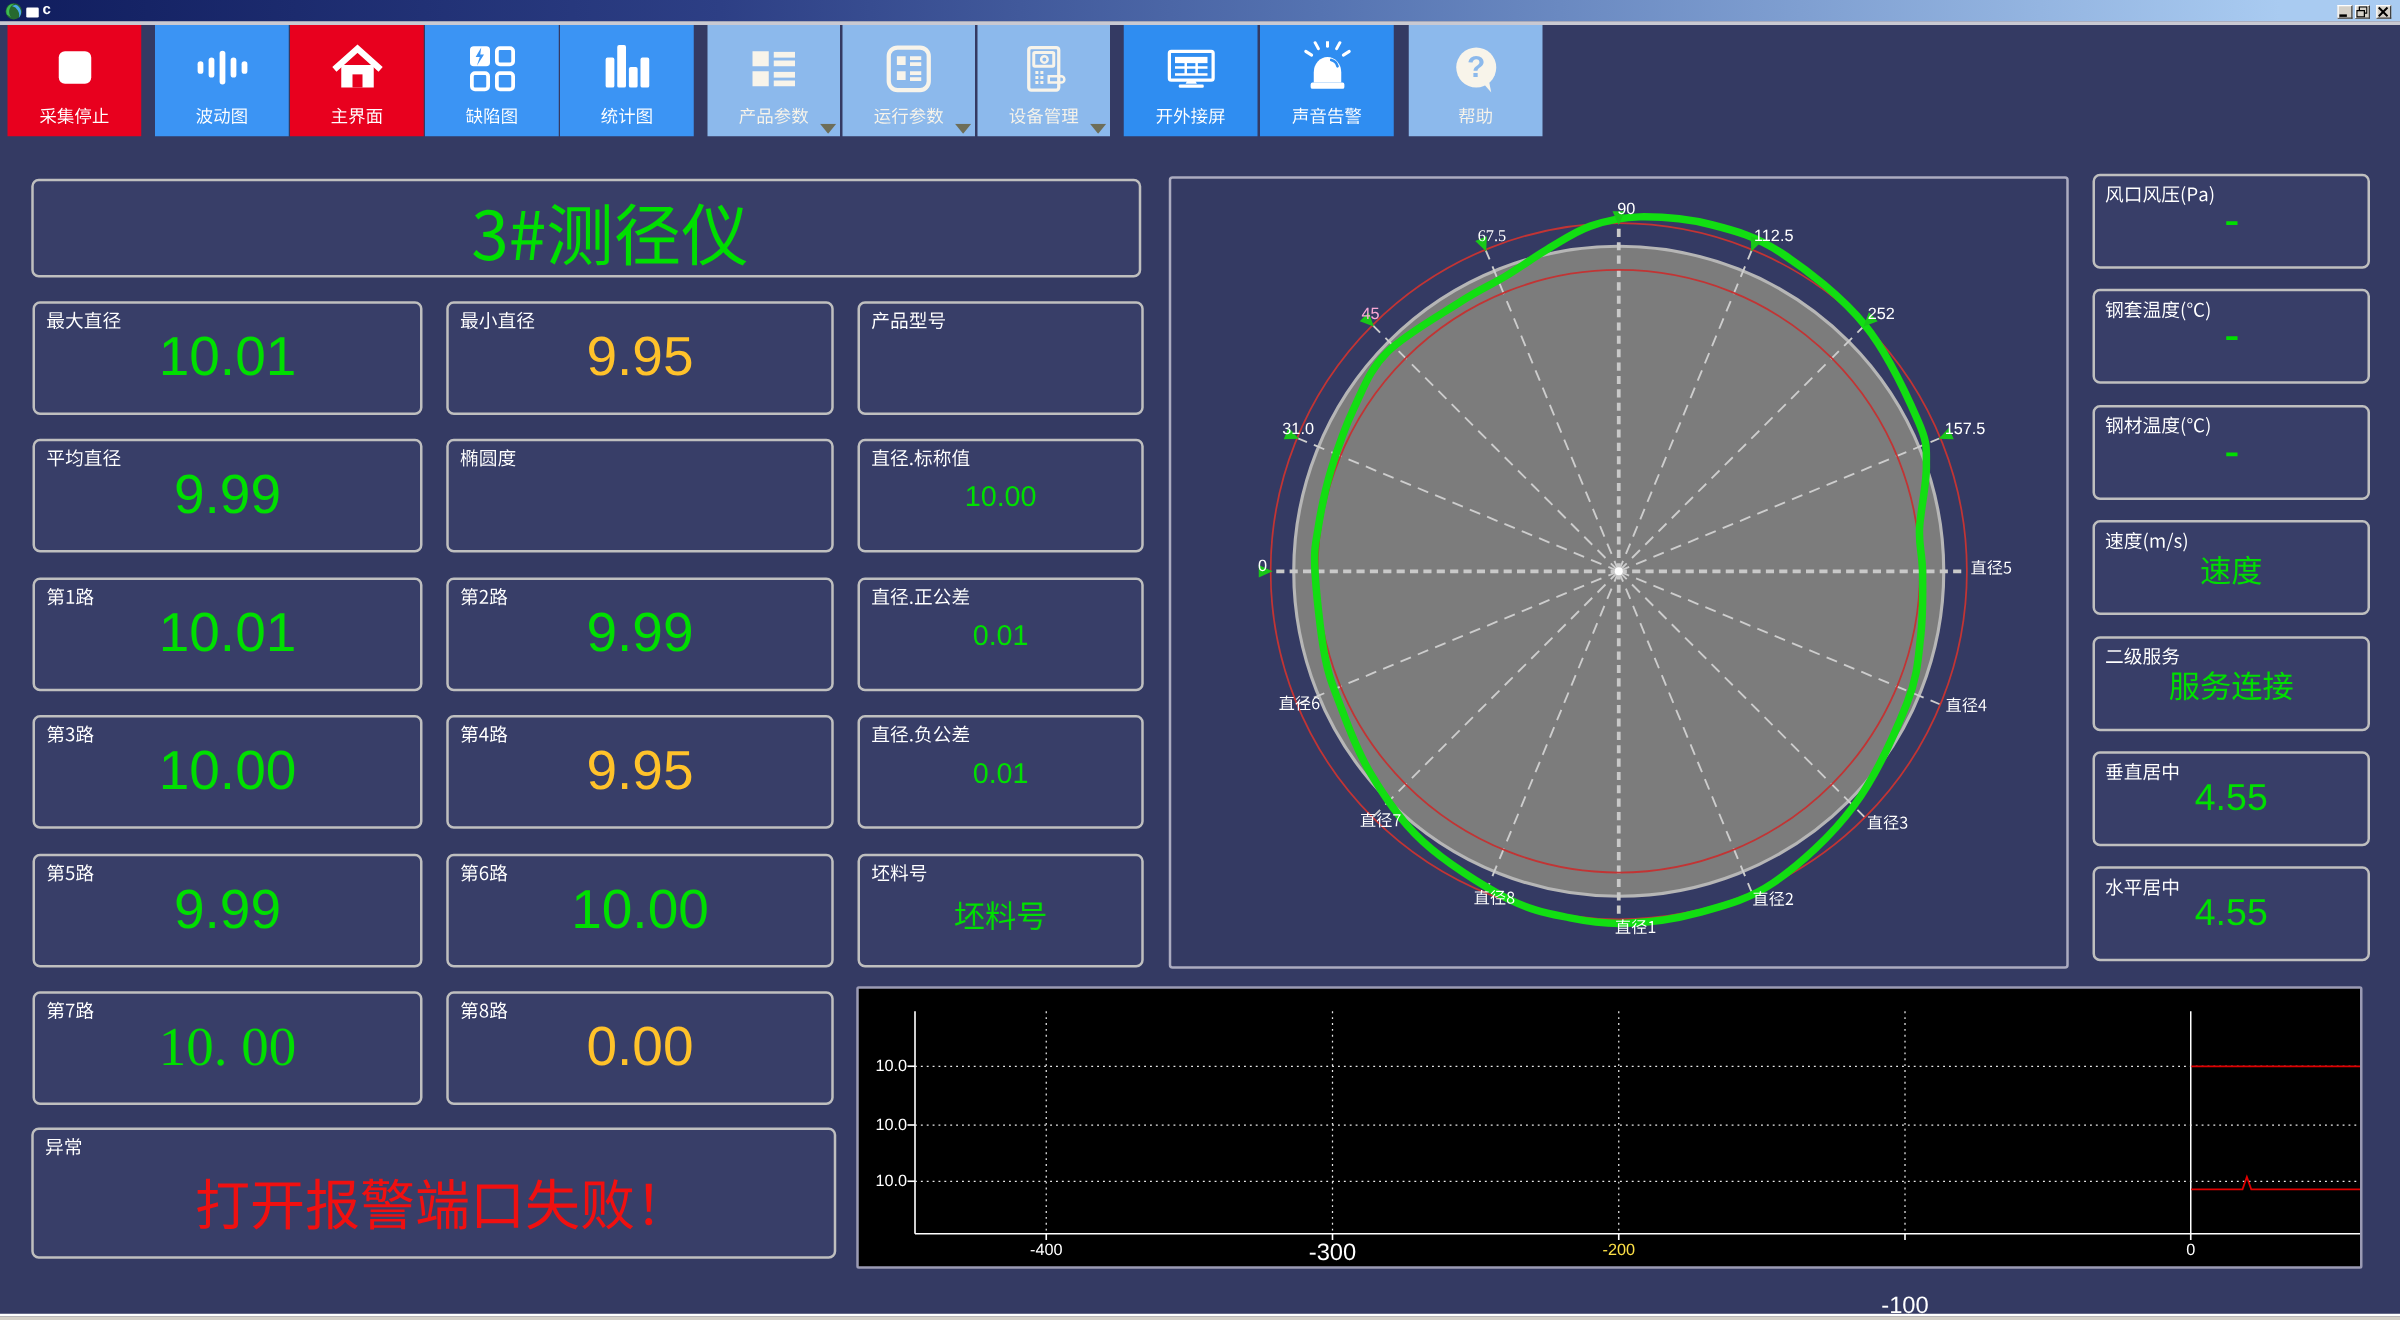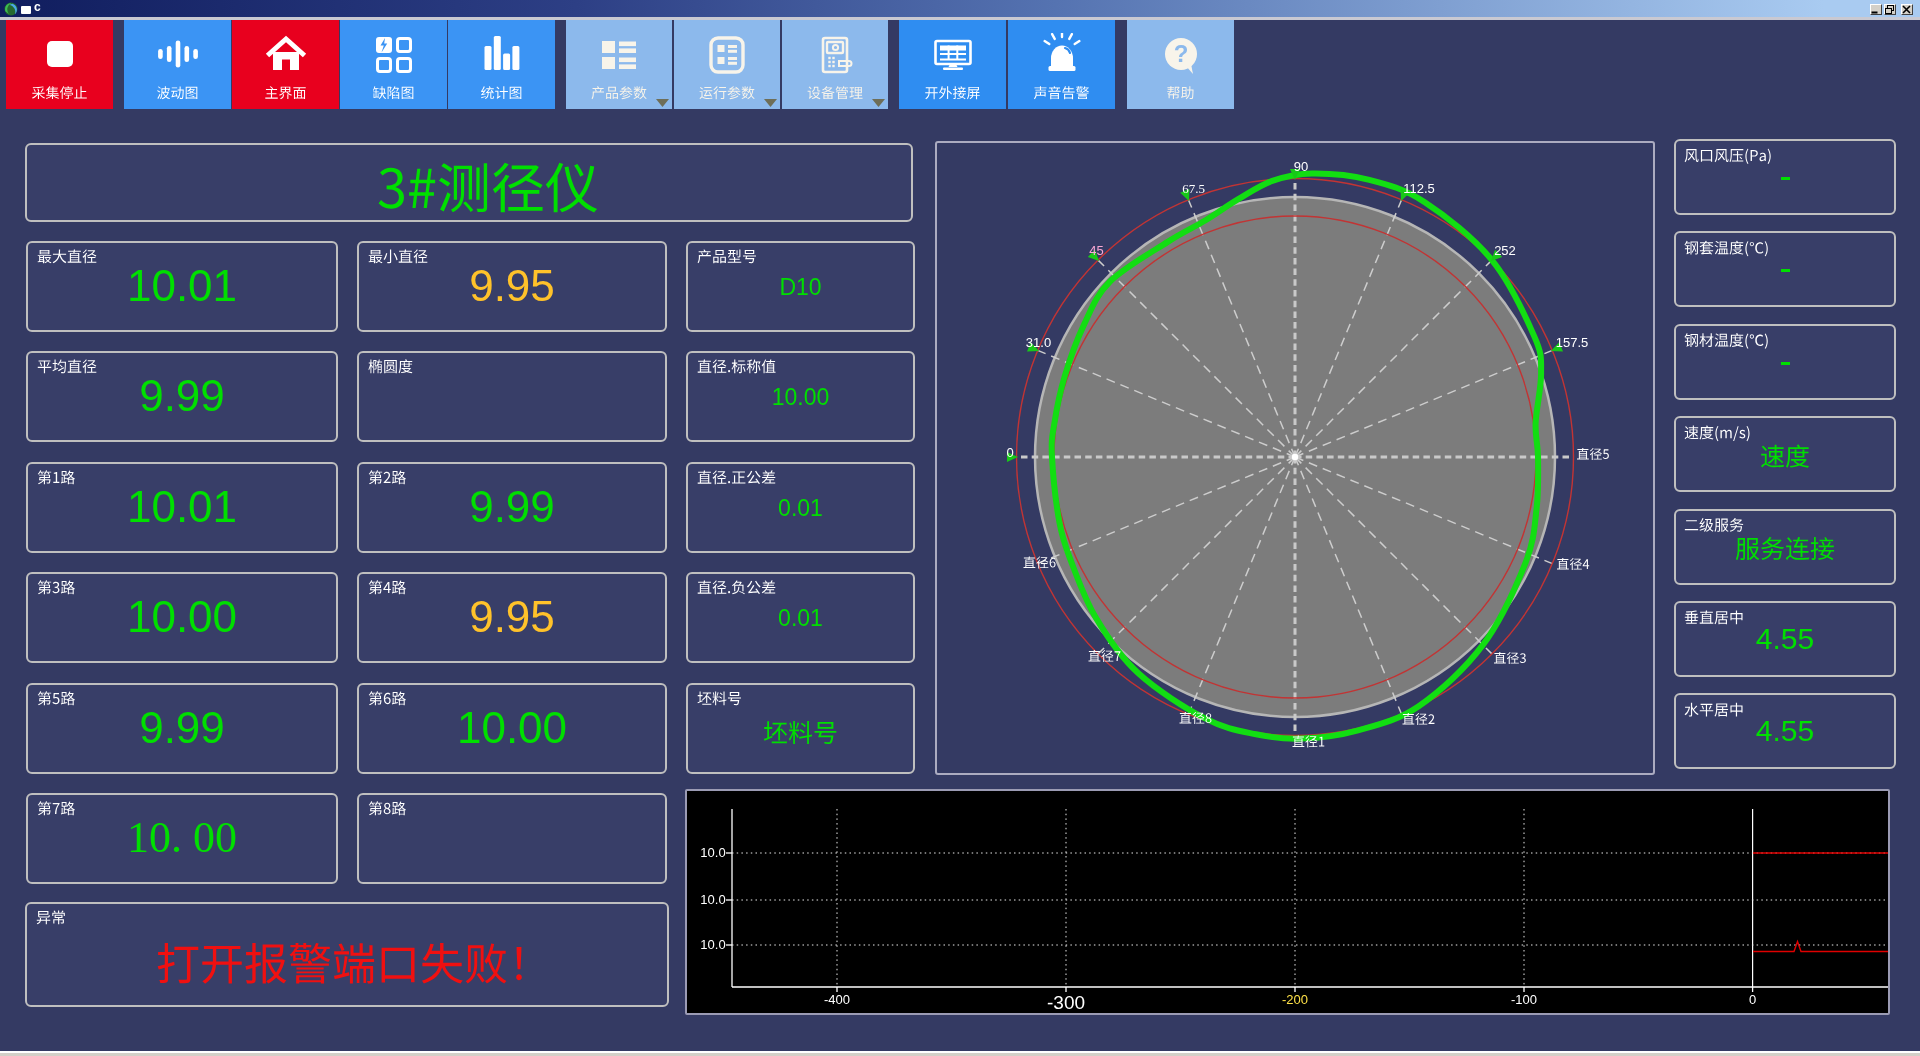--- a/index.html
+++ b/index.html
@@ -624,45 +624,45 @@
         <use href="#q35" x="2.0000"></use>
       </g>
       <g transform="translate(1022.9,567.4) scale(13)" fill="#ffffff">
         <use href="#q7" x="0.0000"></use>
         <use href="#q3" x="1.0000"></use>
         <use href="#q32" x="2.0000"></use>
       </g>
 </svg>
 <div class="nv" style="left:-18.0px;top:264.2px;width:400px;font-size:44px;color:#00df00;font-family:'Liberation Sans',sans-serif">10.01</div>
     <div class="nv" style="left:312.0px;top:264.2px;width:400px;font-size:44px;color:#ffc22a;font-family:'Liberation Sans',sans-serif">9.95</div>
-    <div class="nv" style="left:600.5px;top:275.6px;width:400px;font-size:23px;color:#00df00;font-family:'Liberation Sans',sans-serif">D10</div>
     <div class="nv" style="left:-18.0px;top:374.2px;width:400px;font-size:44px;color:#00df00;font-family:'Liberation Sans',sans-serif">9.99</div>
     <div class="nv" style="left:600.5px;top:385.6px;width:400px;font-size:23px;color:#00df00;font-family:'Liberation Sans',sans-serif">10.00</div>
     <div class="nv" style="left:-18.0px;top:485.2px;width:400px;font-size:44px;color:#00df00;font-family:'Liberation Sans',sans-serif">10.01</div>
     <div class="nv" style="left:312.0px;top:485.2px;width:400px;font-size:44px;color:#00df00;font-family:'Liberation Sans',sans-serif">9.99</div>
     <div class="nv" style="left:600.5px;top:496.6px;width:400px;font-size:23px;color:#00df00;font-family:'Liberation Sans',sans-serif">0.01</div>
     <div class="nv" style="left:-18.0px;top:595.2px;width:400px;font-size:44px;color:#00df00;font-family:'Liberation Sans',sans-serif">10.00</div>
     <div class="nv" style="left:312.0px;top:595.2px;width:400px;font-size:44px;color:#ffc22a;font-family:'Liberation Sans',sans-serif">9.95</div>
     <div class="nv" style="left:600.5px;top:606.6px;width:400px;font-size:23px;color:#00df00;font-family:'Liberation Sans',sans-serif">0.01</div>
     <div class="nv" style="left:-18.0px;top:706.2px;width:400px;font-size:44px;color:#00df00;font-family:'Liberation Sans',sans-serif">9.99</div>
     <div class="nv" style="left:312.0px;top:706.2px;width:400px;font-size:44px;color:#00df00;font-family:'Liberation Sans',sans-serif">10.00</div>
     <div class="nv" style="left:-18.0px;top:816.2px;width:400px;font-size:44px;color:#00df00;font-family:'Liberation Serif',serif">10. 00</div>
+    <div class="nv" style="left:312.0px;top:816.2px;width:400px;font-size:44px;color:#ffc22a;font-family:'Liberation Sans',sans-serif">0.00</div>
     <div class="dash" style="left:1780.5px;top:177px"></div>
     <div class="dash" style="left:1780.5px;top:269px"></div>
     <div class="dash" style="left:1780.5px;top:362px"></div>
     <div class="nv" style="left:1585.0px;top:623.8px;width:400px;font-size:30px;color:#00df00;font-family:'Liberation Sans',sans-serif">4.55</div>
     <div class="nv" style="left:1585.0px;top:716.2px;width:400px;font-size:30px;color:#00df00;font-family:'Liberation Sans',sans-serif">4.55</div>
     <div class="nv" style="left:1101px;top:160.0px;width:400px;font-size:13px;color:#ffffff;font-family:'Liberation Sans',sans-serif">90</div>
     <div class="nv" style="left:993.5px;top:182.0px;width:400px;font-size:13px;color:#ffffff;font-family:Liberation Serif, serif">67.5</div>
     <div class="nv" style="left:1219px;top:182.0px;width:400px;font-size:13px;color:#ffffff;font-family:'Liberation Sans',sans-serif">112.5</div>
     <div class="nv" style="left:896.5px;top:244.0px;width:400px;font-size:13px;color:#f9a8d4;font-family:'Liberation Sans',sans-serif">45</div>
     <div class="nv" style="left:1305px;top:244.0px;width:400px;font-size:13px;color:#ffffff;font-family:'Liberation Sans',sans-serif">252</div>
     <div class="nv" style="left:838.5px;top:336.0px;width:400px;font-size:13px;color:#ffffff;font-family:'Liberation Sans',sans-serif">31.0</div>
     <div class="nv" style="left:1372px;top:336.0px;width:400px;font-size:13px;color:#ffffff;font-family:'Liberation Sans',sans-serif">157.5</div>
     <div class="nv" style="left:810px;top:445.5px;width:400px;font-size:13px;color:#ffffff;font-family:'Liberation Sans',sans-serif">0</div>
     <div class="nv" style="left:513px;top:846.0px;width:400px;font-size:13px;color:#ffffff;font-family:'Liberation Sans',sans-serif">10.0</div>
     <div class="nv" style="left:513px;top:893.0px;width:400px;font-size:13px;color:#ffffff;font-family:'Liberation Sans',sans-serif">10.0</div>
     <div class="nv" style="left:513px;top:938.0px;width:400px;font-size:13px;color:#ffffff;font-family:'Liberation Sans',sans-serif">10.0</div>
     <div class="nv" style="left:637px;top:993.0px;width:400px;font-size:13px;color:#ffffff;font-family:'Liberation Sans',sans-serif">-400</div>
     <div class="nv" style="left:866px;top:993.0px;width:400px;font-size:19px;color:#ffffff;font-family:'Liberation Sans',sans-serif">-300</div>
     <div class="nv" style="left:1095px;top:993.0px;width:400px;font-size:13px;color:#fde047;font-family:Liberation Sans, sans-serif">-200</div>
-    <div class="nv" style="left:1324px;top:993.0px;width:400px;font-size:13px;color:#ffffff;font-family:'Liberation Sans',sans-serif">-100</div>
+    <div class="nv" style="left:1324px;top:1035px;width:400px;font-size:19px;color:#ffffff;font-family:'Liberation Sans',sans-serif">-100</div>
     <div class="nv" style="left:1552.6px;top:993.0px;width:400px;font-size:13px;color:#ffffff;font-family:'Liberation Sans',sans-serif">0</div>
 </div>
 </body></html>

